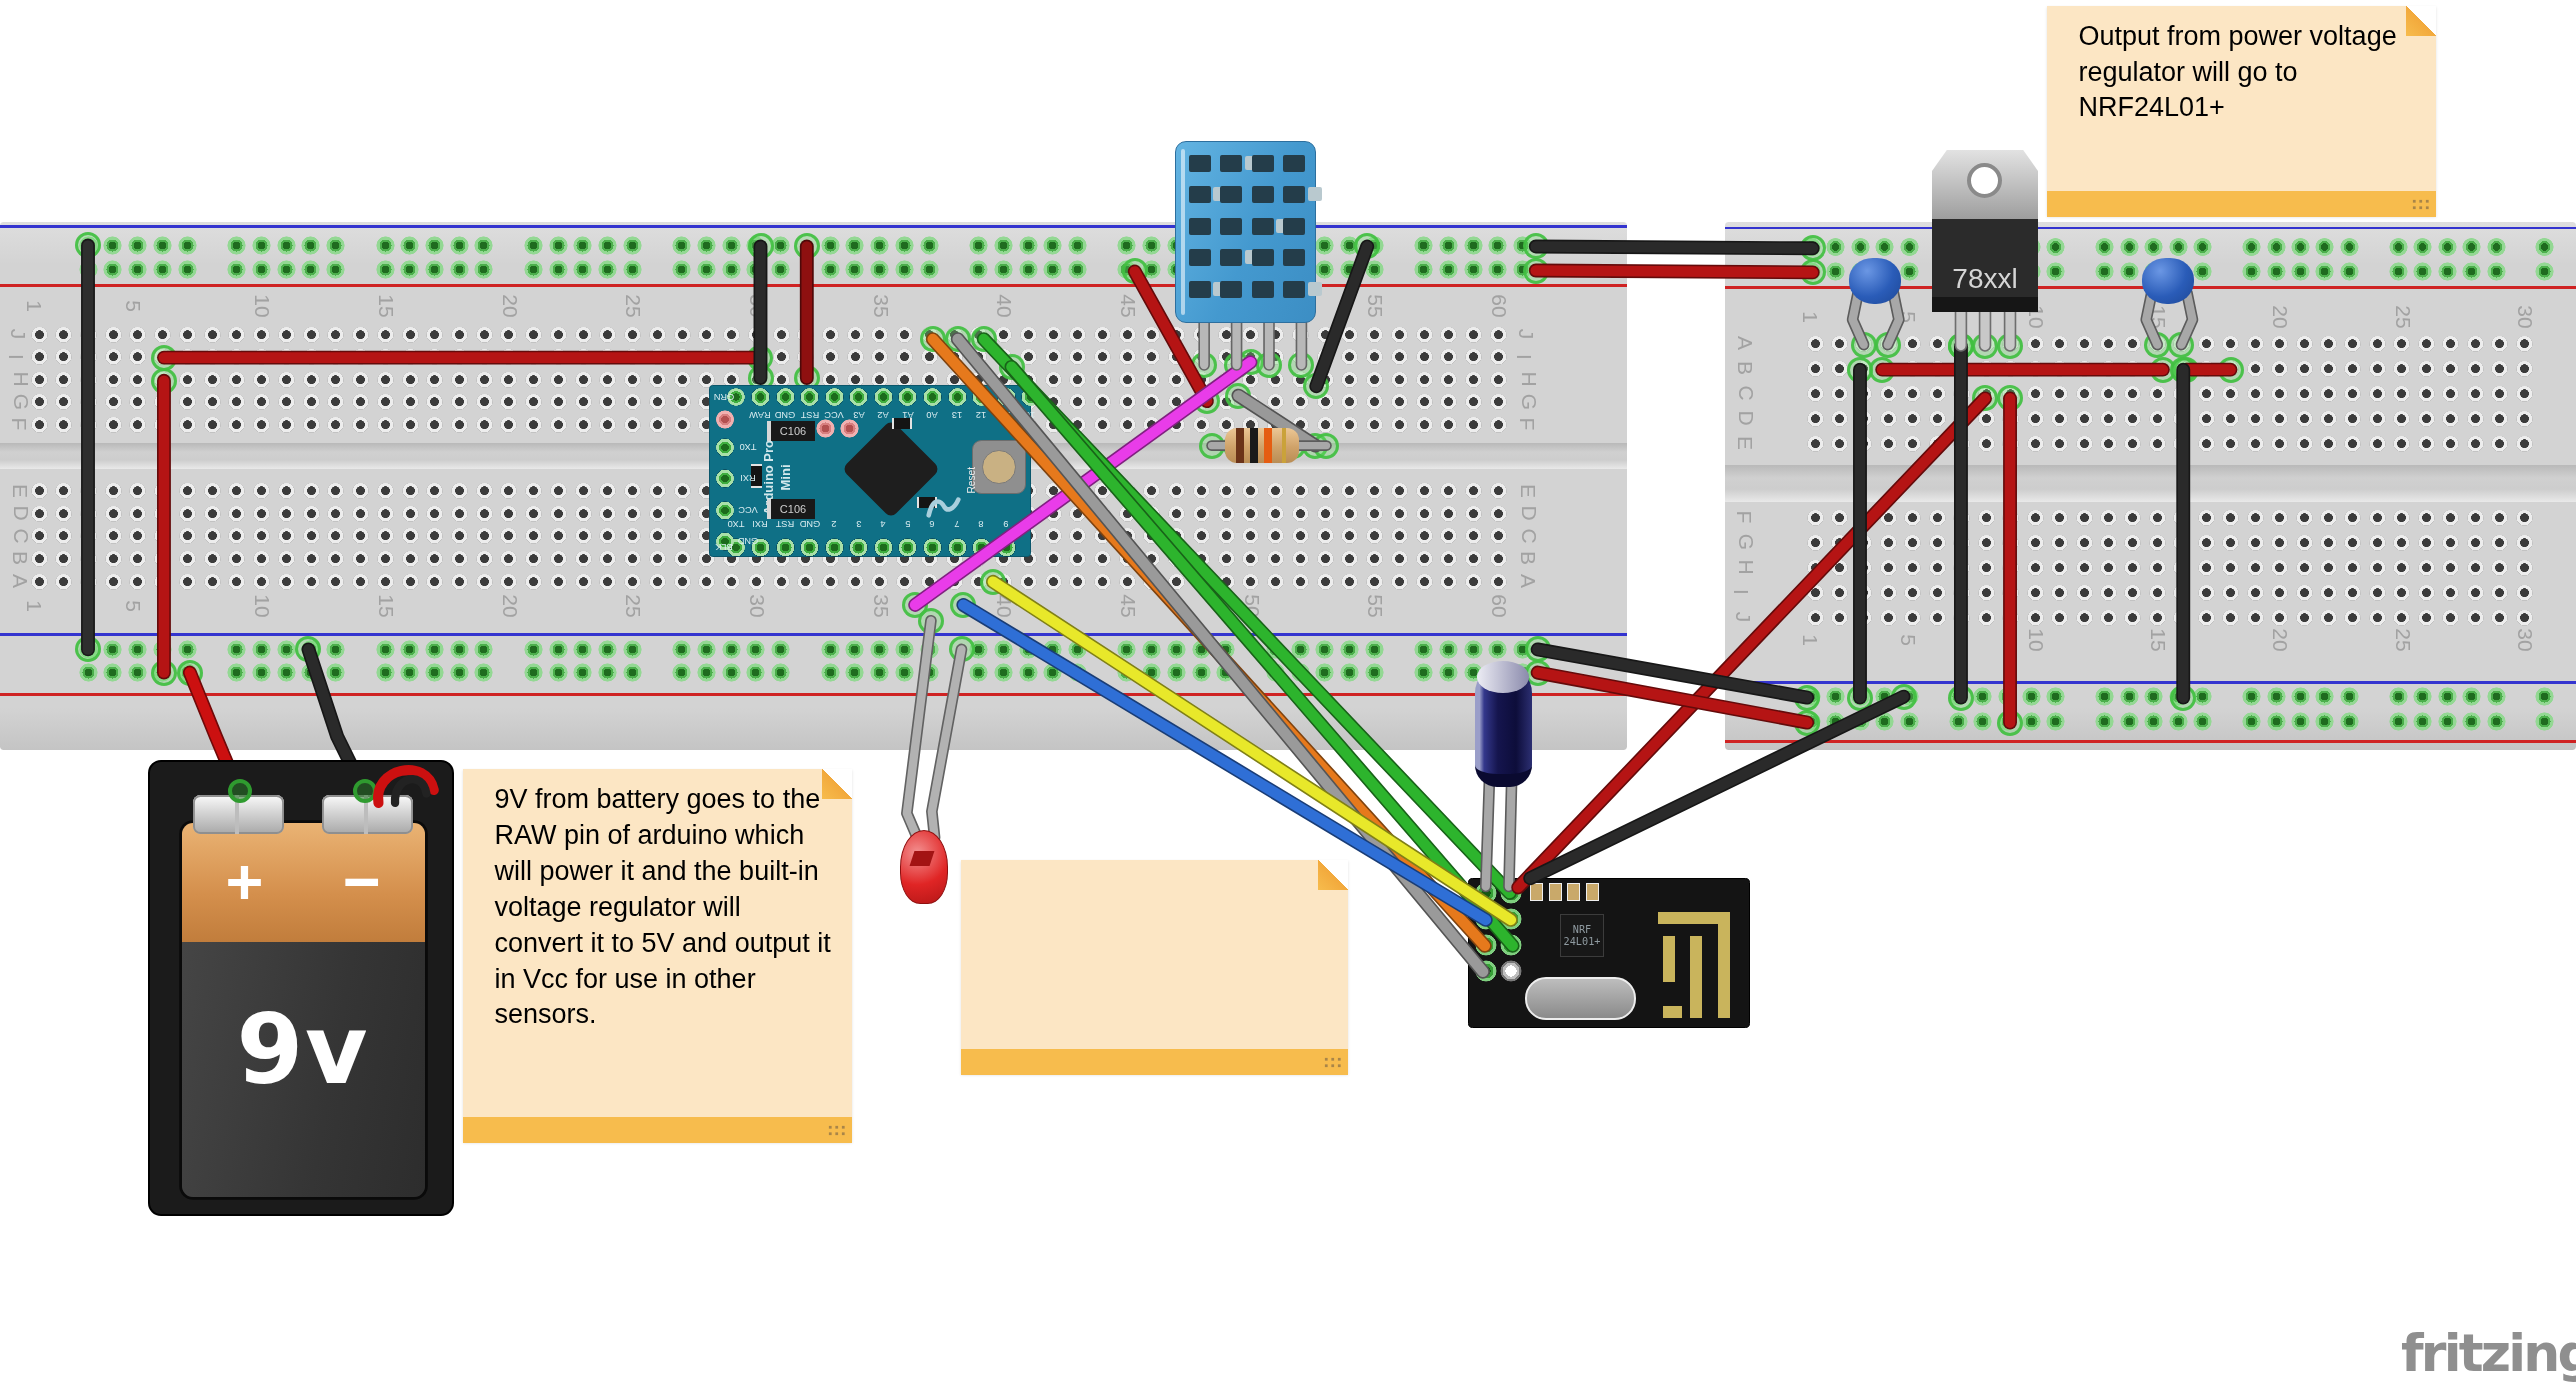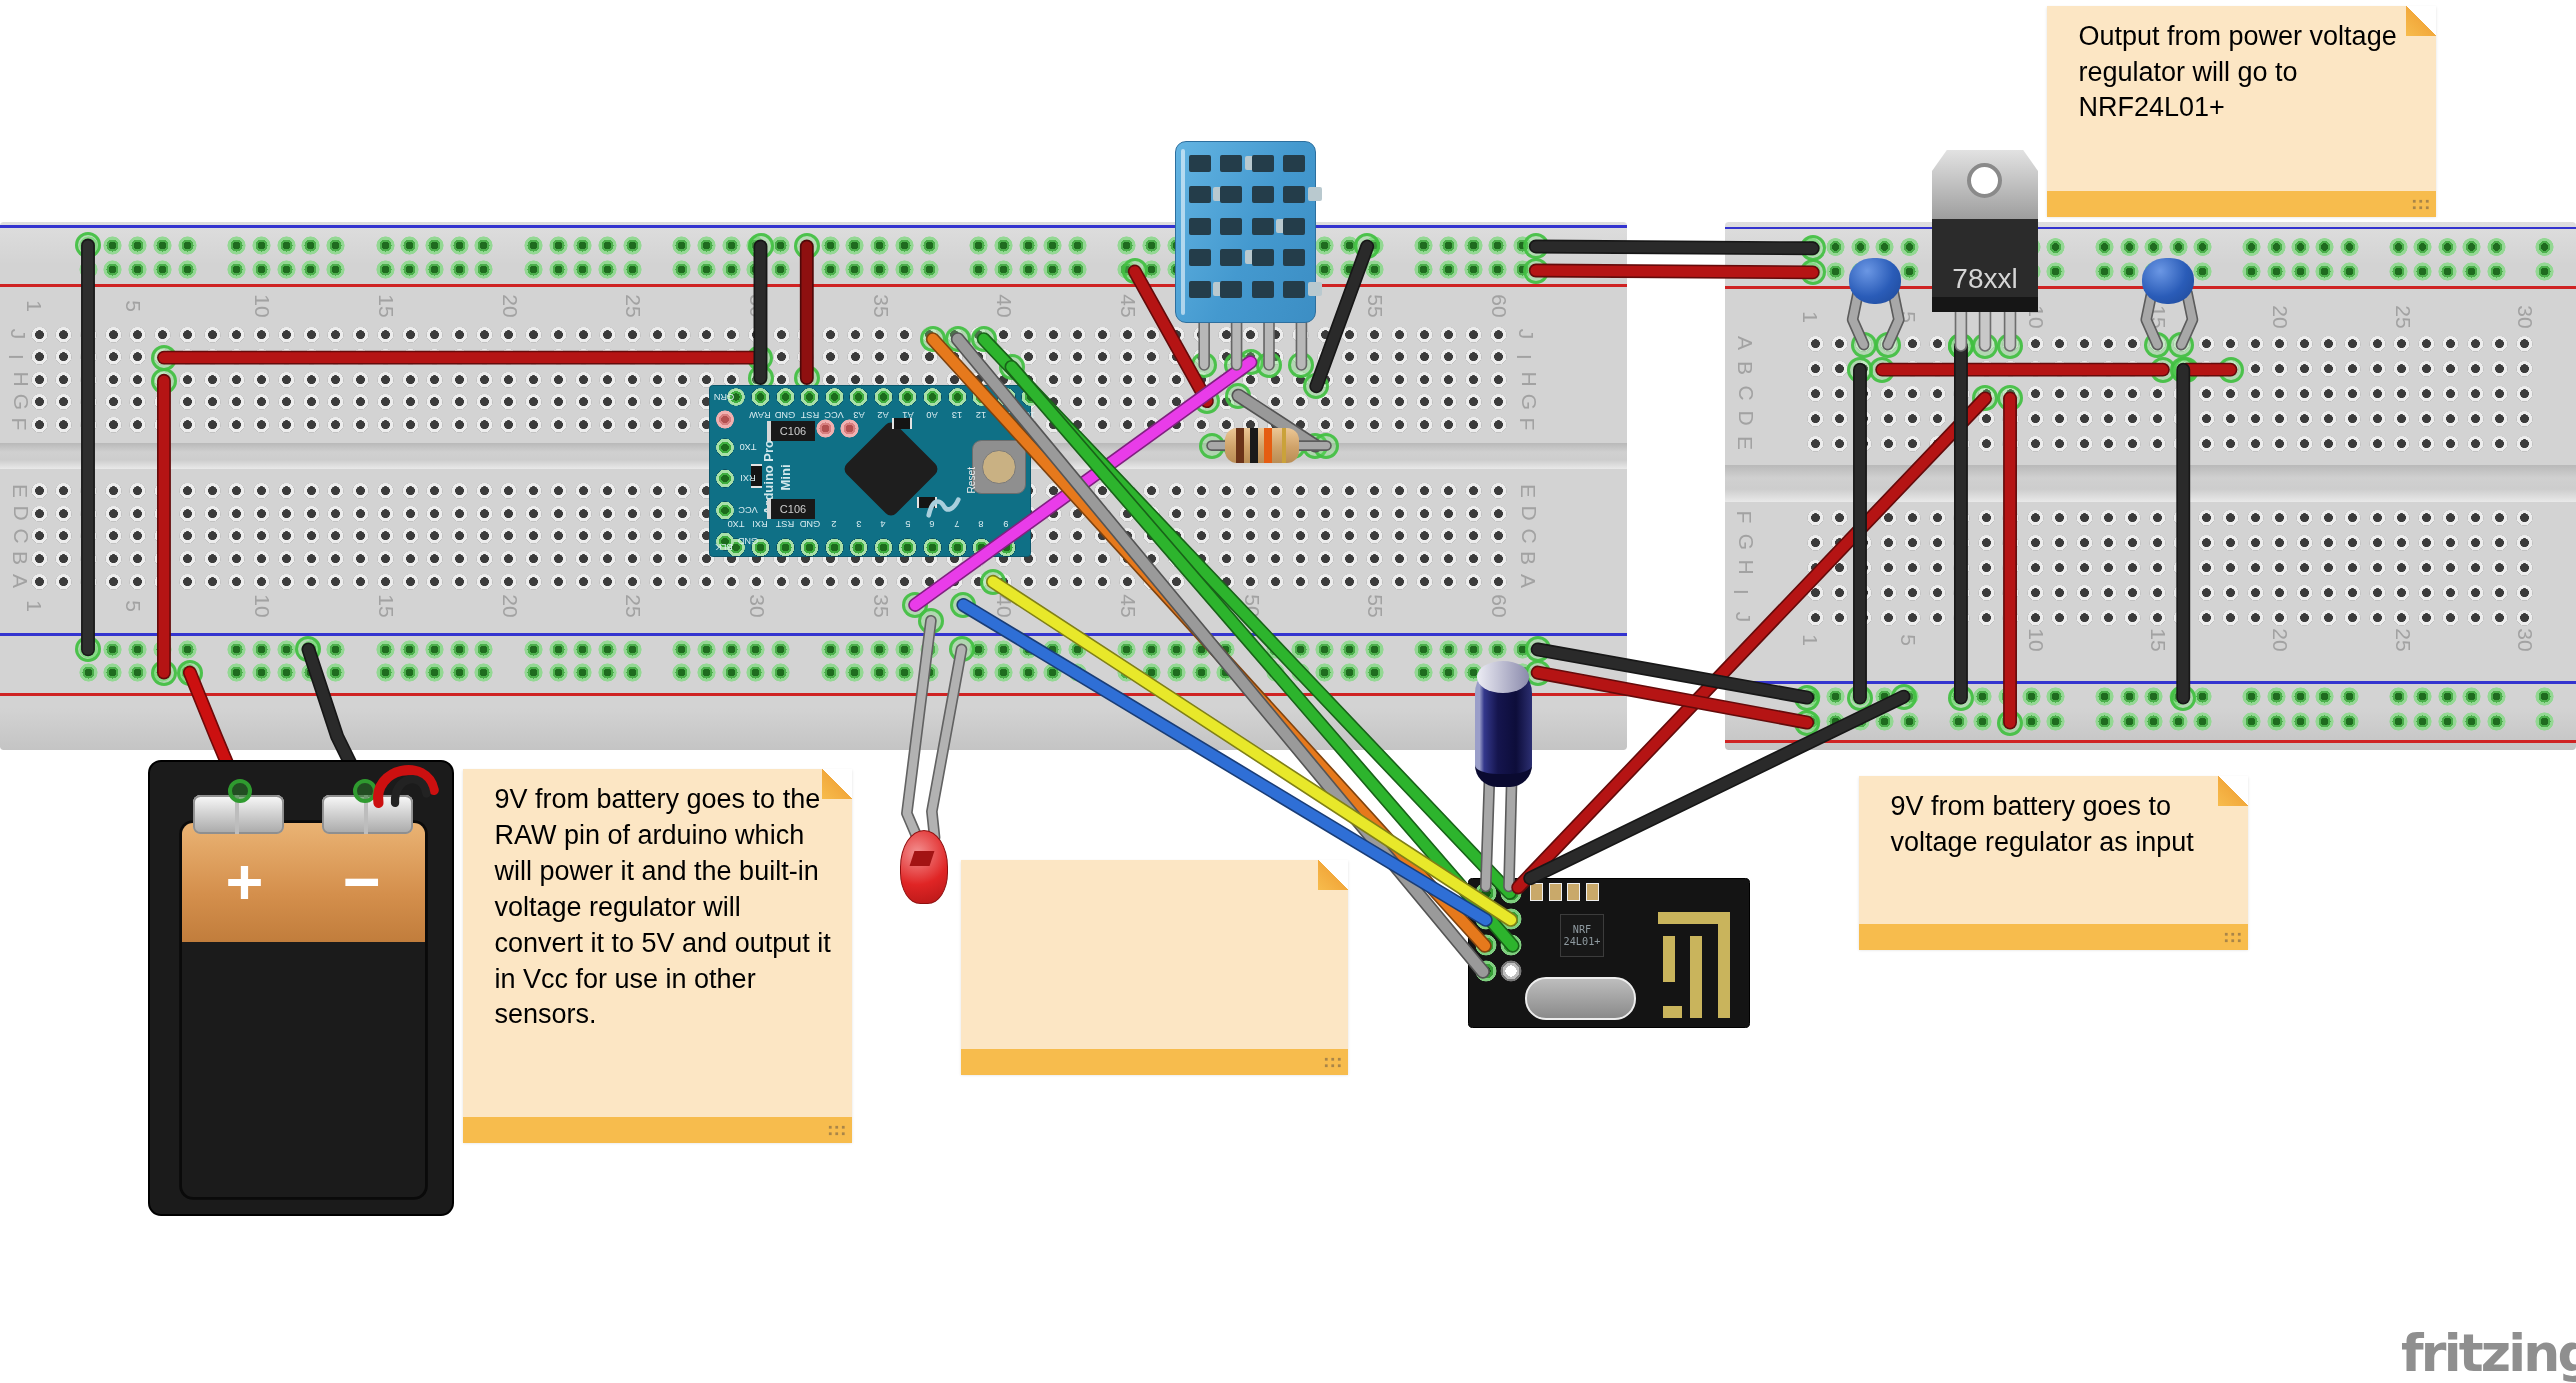--- a/index.html
+++ b/index.html
@@ -1768,20 +1768,23 @@
         <polyline points="2361,316 2367,345 2355,372" fill="none" stroke="#a8a8a8" stroke-width="9" stroke-linecap="round" stroke-linejoin="round"></polyline>
       </g>
     </svg>
 
   <div id="battery">
     <div class="bat-cell">
       <div class="bat-top">
         <span class="sym" style="left:44px">+</span>
         <span class="sym" style="right:44px">−</span>
       </div>
+      <div class="bat-body">
+        <div class="bat-v">9v</div>
+      </div>
     </div>
     <div class="bat-term" style="left:43px"></div>
     <div class="bat-term" style="left:172px"></div>
     <div class="bat-ring" style="left:78px"></div>
     <div class="bat-ring" style="left:203px"></div>
     <svg class="bat-curl" width="89" height="59" viewBox="0 0 96 64">
       <path d="M10 52 C4 14 62 2 70 38" stroke="#cc1010" stroke-width="11" fill="none" stroke-linecap="round"></path>
       <path d="M28 52 C26 24 58 16 62 42" stroke="#222" stroke-width="9" fill="none" stroke-linecap="round"></path>
     </svg>
   </div>
@@ -1845,23 +1848,16 @@
     <div class="note-bar">
         <div class="note-grip"></div>
       </div>
   </div>
   <div class="note" style="left:961px;top:860px;width:387px;height:215px">
     <div class="note-fold"></div>
     <div class="note-bar">
         <div class="note-grip"></div>
       </div>
   </div>
-  <div class="note" style="left:1859px;top:776px;width:389px;height:174px">
-    <div class="note-fold"></div>
-    <div class="note-text">9V from battery goes to voltage regulator as input</div>
-    <div class="note-bar">
-        <div class="note-grip"></div>
-      </div>
-  </div>
 
   <div id="fritzing-logo">fritzing</div>
 </div>
 
 
 </body></html>

